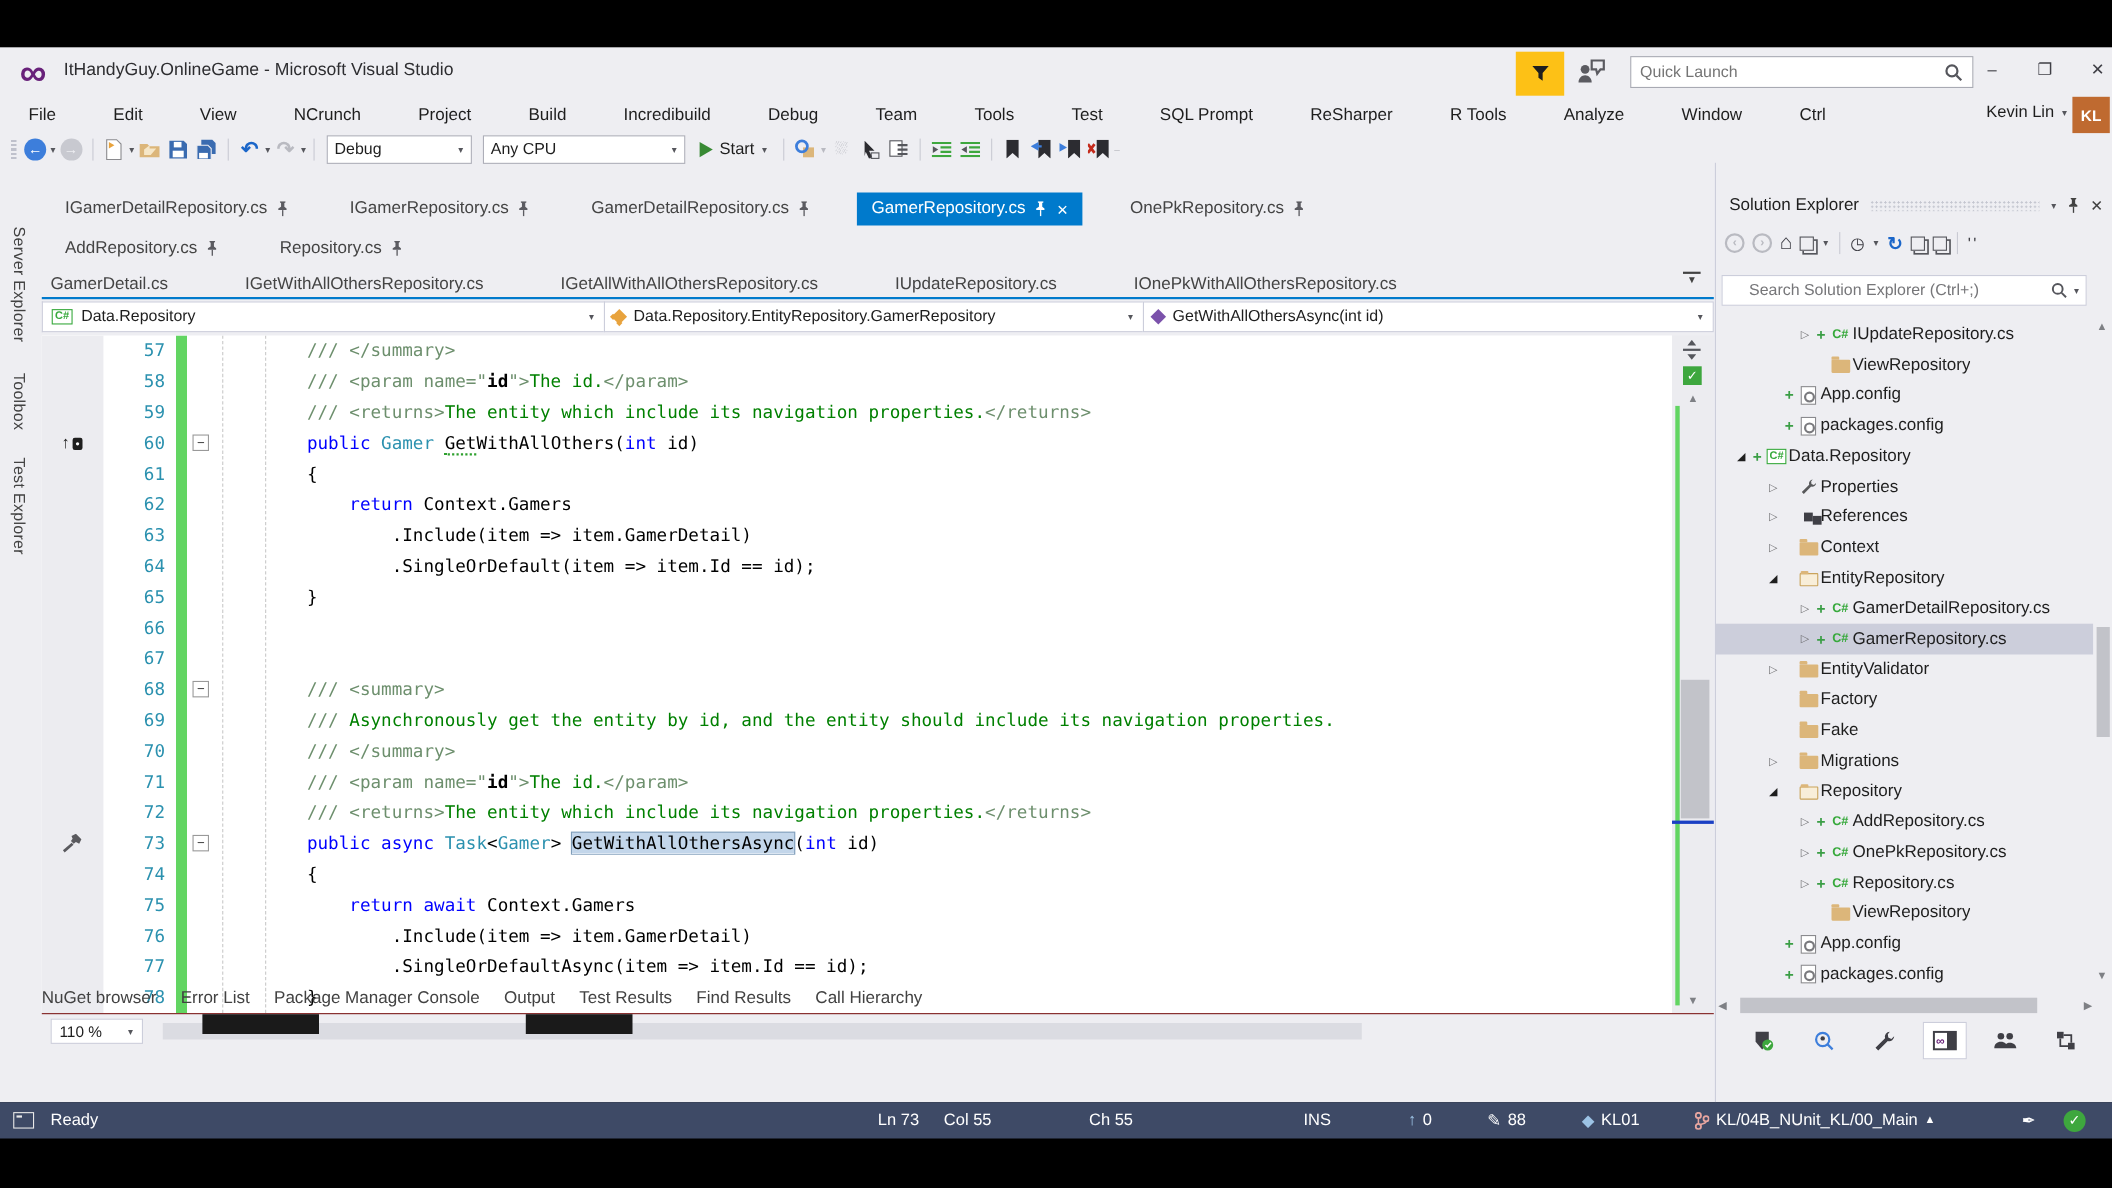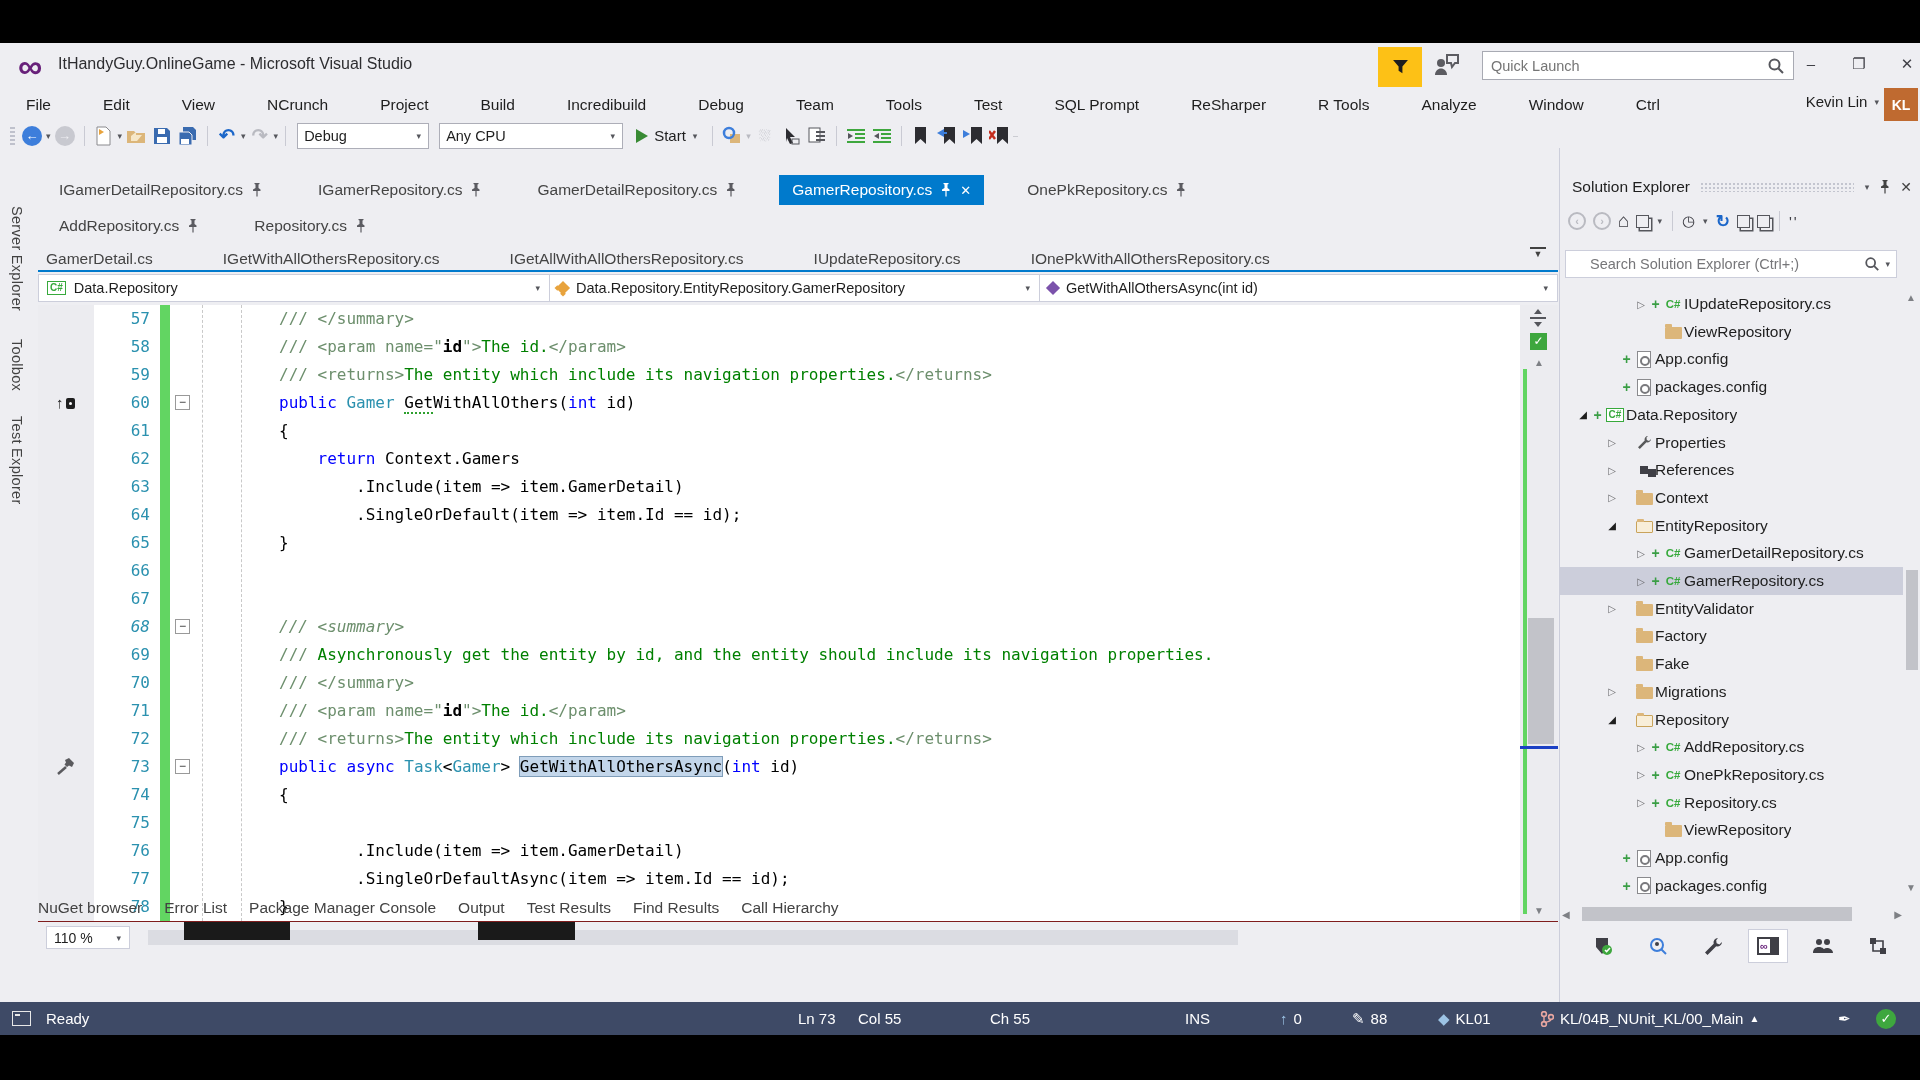--- a/index.html
+++ b/index.html
@@ -475,21 +475,21 @@
               <span class="ccode"><span class="seg-p">}</span></span>
             </div>
             <div class="cline" style="top: 252px;">
               <span class="cnum">66</span>
               <span class="ccode"></span>
             </div>
             <div class="cline" style="top: 280px;">
               <span class="cnum">67</span>
               <span class="ccode"></span>
             </div>
-            <div class="cline" style="top: 308px; font-style: italic;">
+            <div class="cline" style="top: 308px;">
               <span class="cnum">68</span>
               <span class="cfold">−</span>
               <span class="ccode"><span class="seg-g">/// &lt;summary&gt;</span></span>
             </div>
             <div class="cline" style="top: 336px;">
               <span class="cnum">69</span>
               <span class="ccode"><span class="seg-g">/// </span><span class="seg-d">Asynchronously get the entity by id, and the entity should include its navigation properties.</span></span>
             </div>
             <div class="cline" style="top: 364px;">
               <span class="cnum">70</span>
@@ -513,20 +513,21 @@
               <span class="cnum">73</span>
               <span class="cfold">−</span>
               <span class="ccode"><span class="seg-k">public</span><span class="seg-p"> </span><span class="seg-k">async</span><span class="seg-p"> </span><span class="seg-t">Task</span><span class="seg-p">&lt;</span><span class="seg-t">Gamer</span><span class="seg-p">&gt; </span><span class="seg-hl">GetWithAllOthersAsync</span><span class="seg-p">(</span><span class="seg-k">int</span><span class="seg-p"> id)</span></span>
             </div>
             <div class="cline" style="top: 476px;">
               <span class="cnum">74</span>
               <span class="ccode"><span class="seg-p">{</span></span>
             </div>
             <div class="cline" style="top: 504px;">
               <span class="cnum">75</span>
+              <span class="ccode"><span class="seg-p">    </span><span class="seg-k">return</span><span class="seg-p"> </span><span class="seg-k">await</span><span class="seg-p"> Context.Gamers</span></span>
             </div>
             <div class="cline" style="top: 532px;">
               <span class="cnum">76</span>
               <span class="ccode"><span class="seg-p">        .Include(item =&gt; item.GamerDetail)</span></span>
             </div>
             <div class="cline" style="top: 560px;">
               <span class="cnum">77</span>
               <span class="ccode"><span class="seg-p">        .SingleOrDefaultAsync(item =&gt; item.Id == id);</span></span>
             </div>
             <div class="cline" style="top: 588px;">

